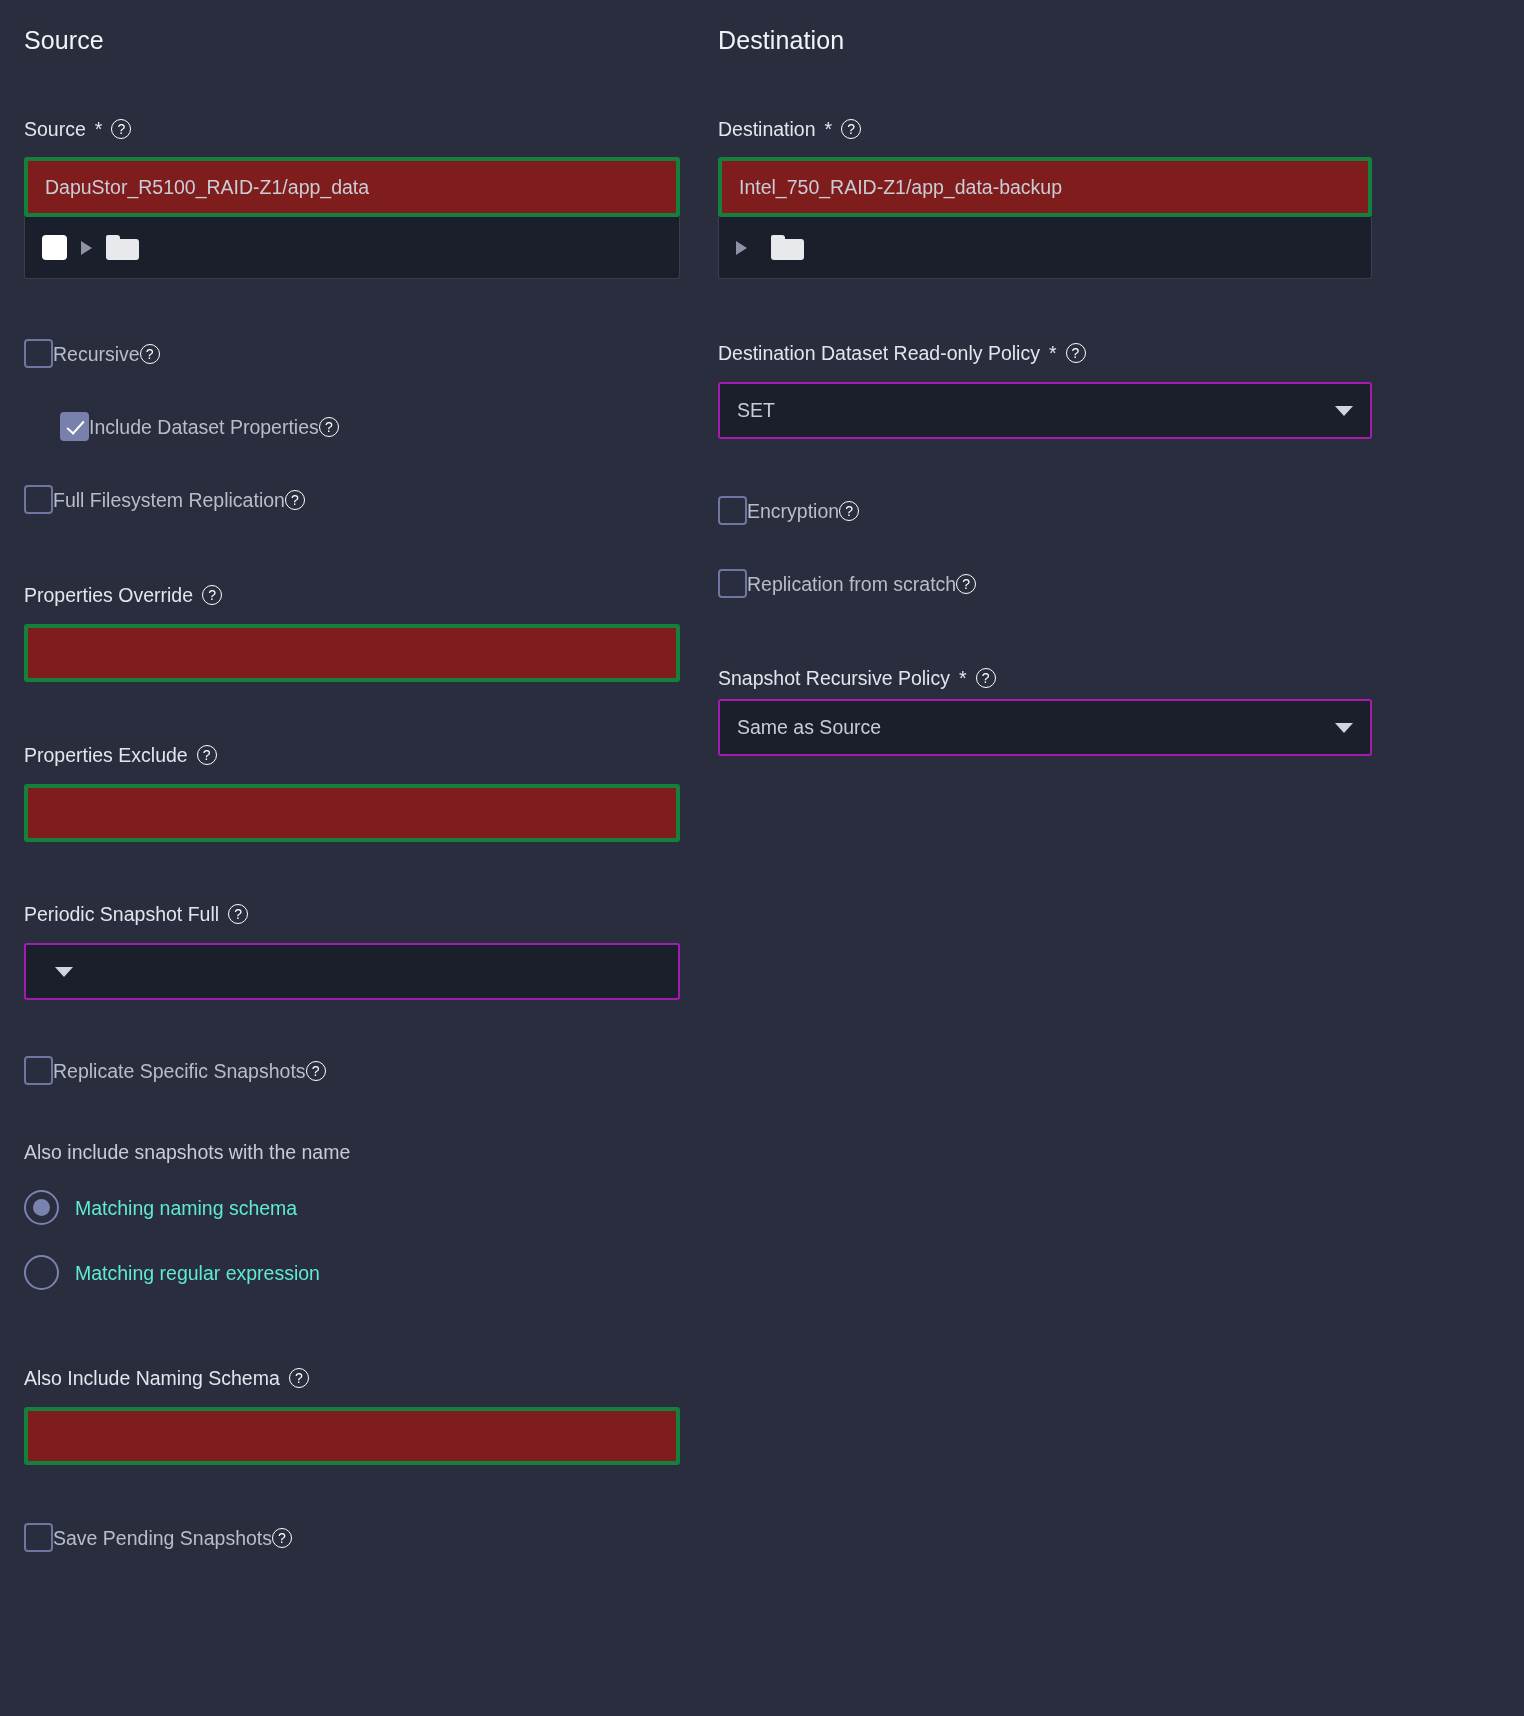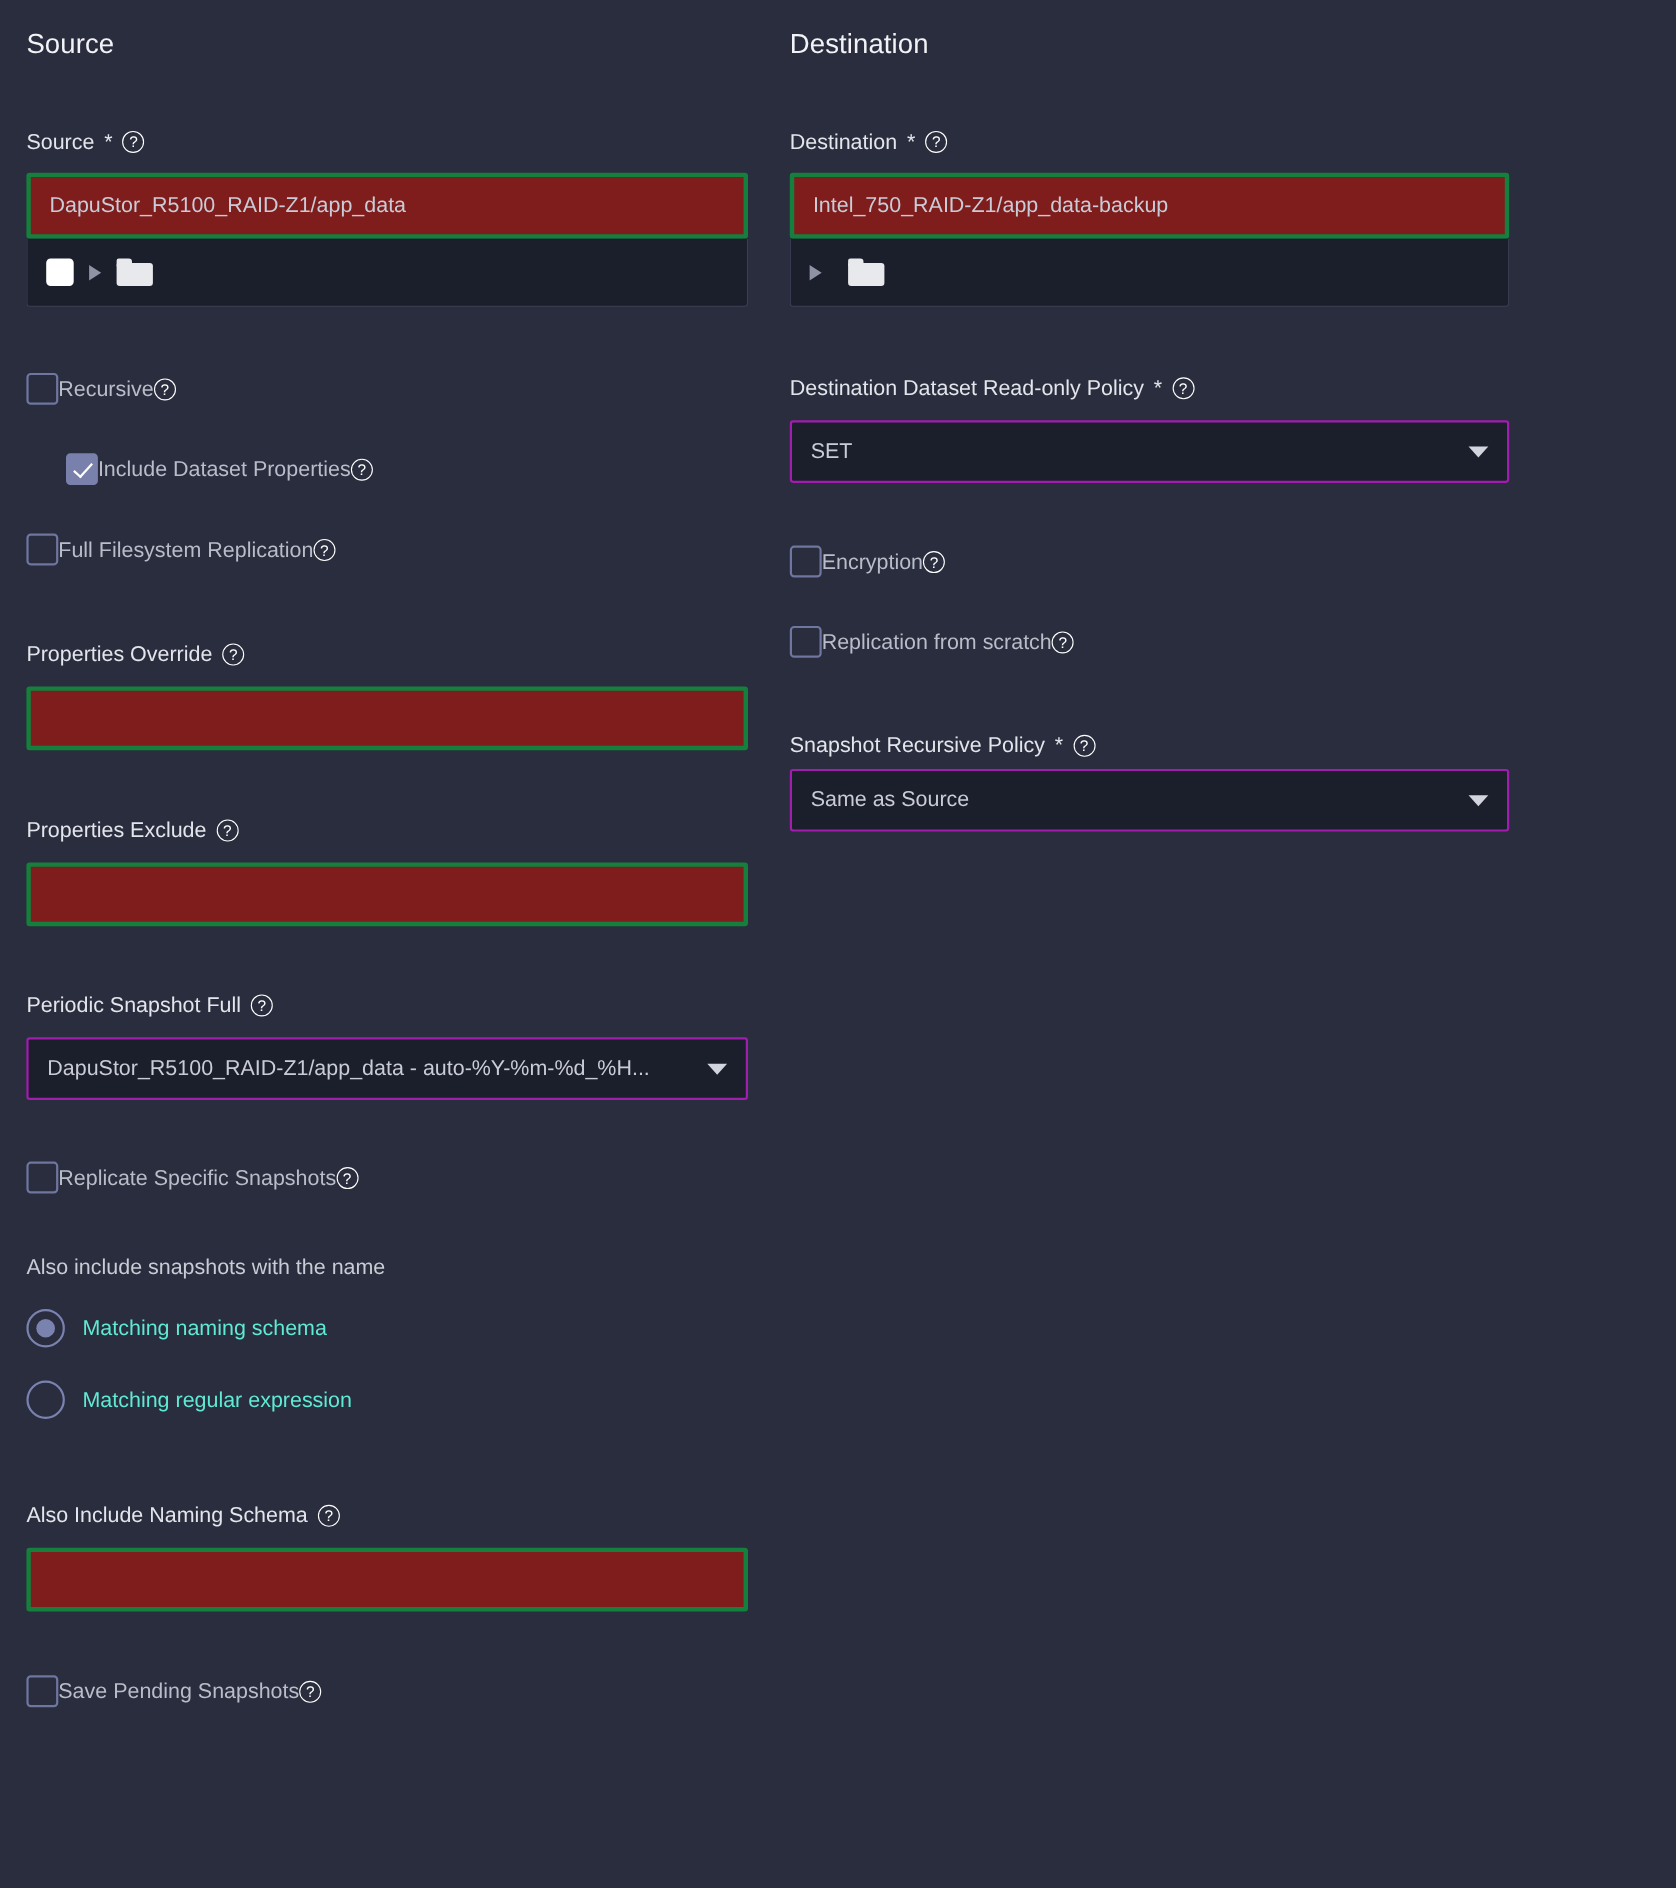--- a/index.html
+++ b/index.html
@@ -275,21 +275,20 @@
       </div>
       <div class="text-input empty" style="margin-top:16px;"></div>
     </div>
 
     <div class="abs" style="top:901px; left:0; width:656px;">
       <div class="field-label">
         <span>Periodic Snapshot Full</span>
         <span class="help-icon">?</span>
       </div>
       <div class="select-box" style="margin-top:16px; height:57px;">
-        <span class="sel-val">DapuStor_R5100_RAID-Z1/app_data - auto-%Y-%m-%d_%H...</span>
         <span class="sel-caret"></span>
       </div>
     </div>
 
     <div class="abs check-row" style="top:1056px; left:0;">
       <span class="cbox"></span>
       <span class="check-label">Replicate Specific Snapshots</span>
       <span class="help-icon">?</span>
     </div>
 

